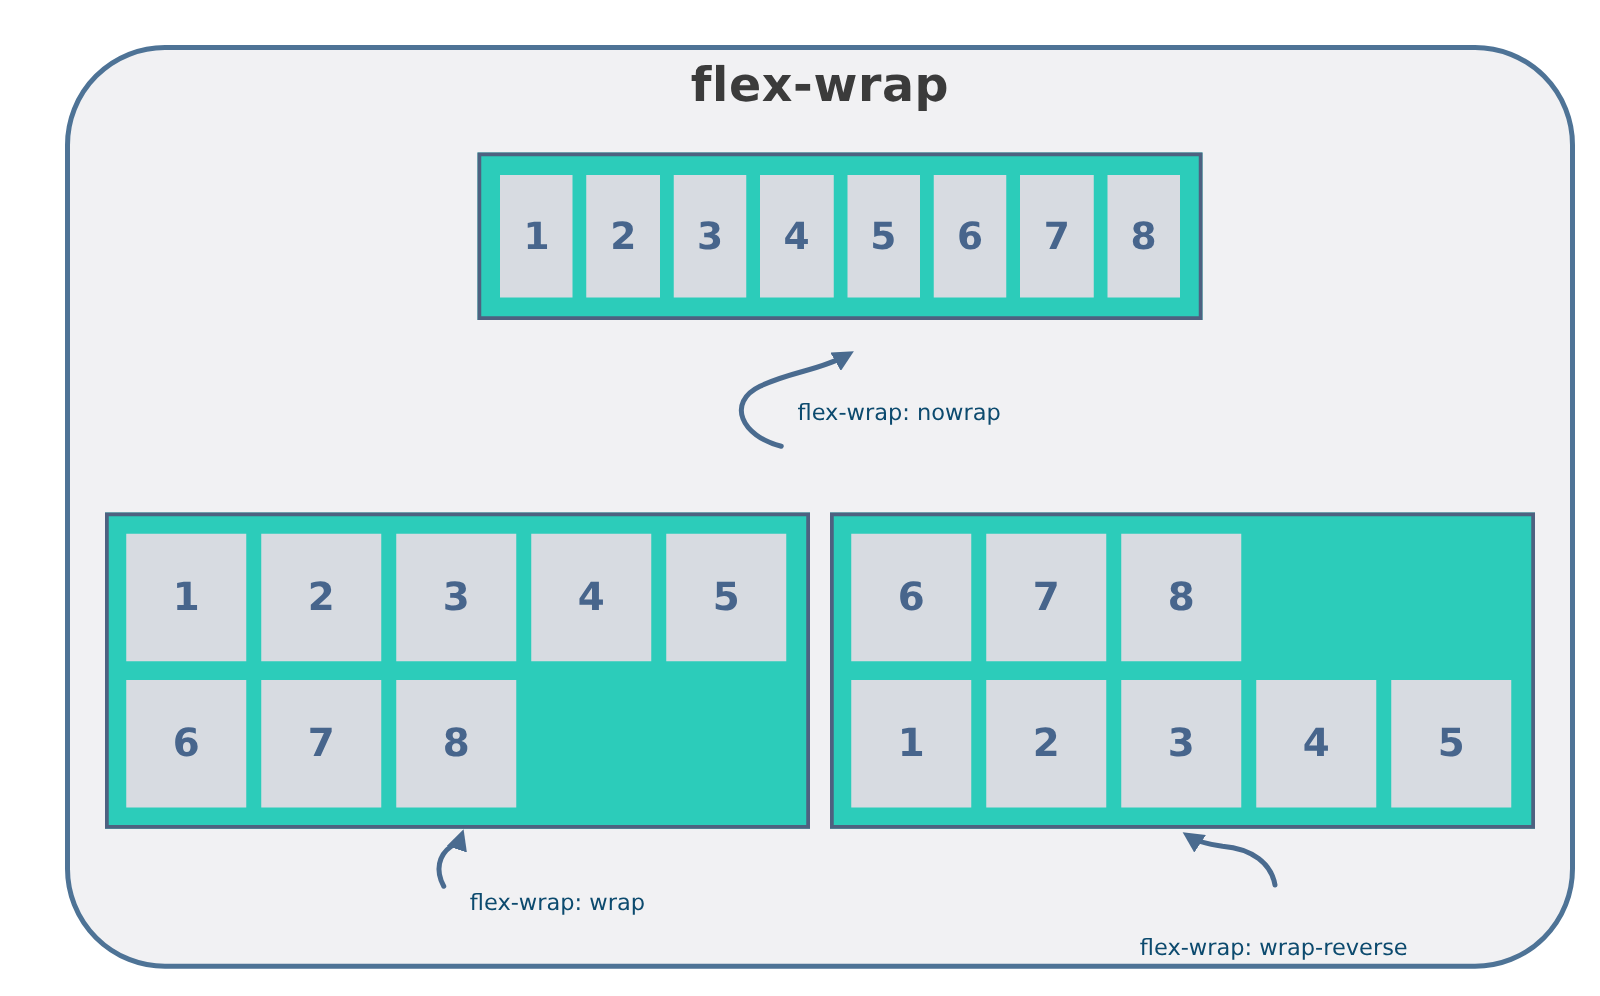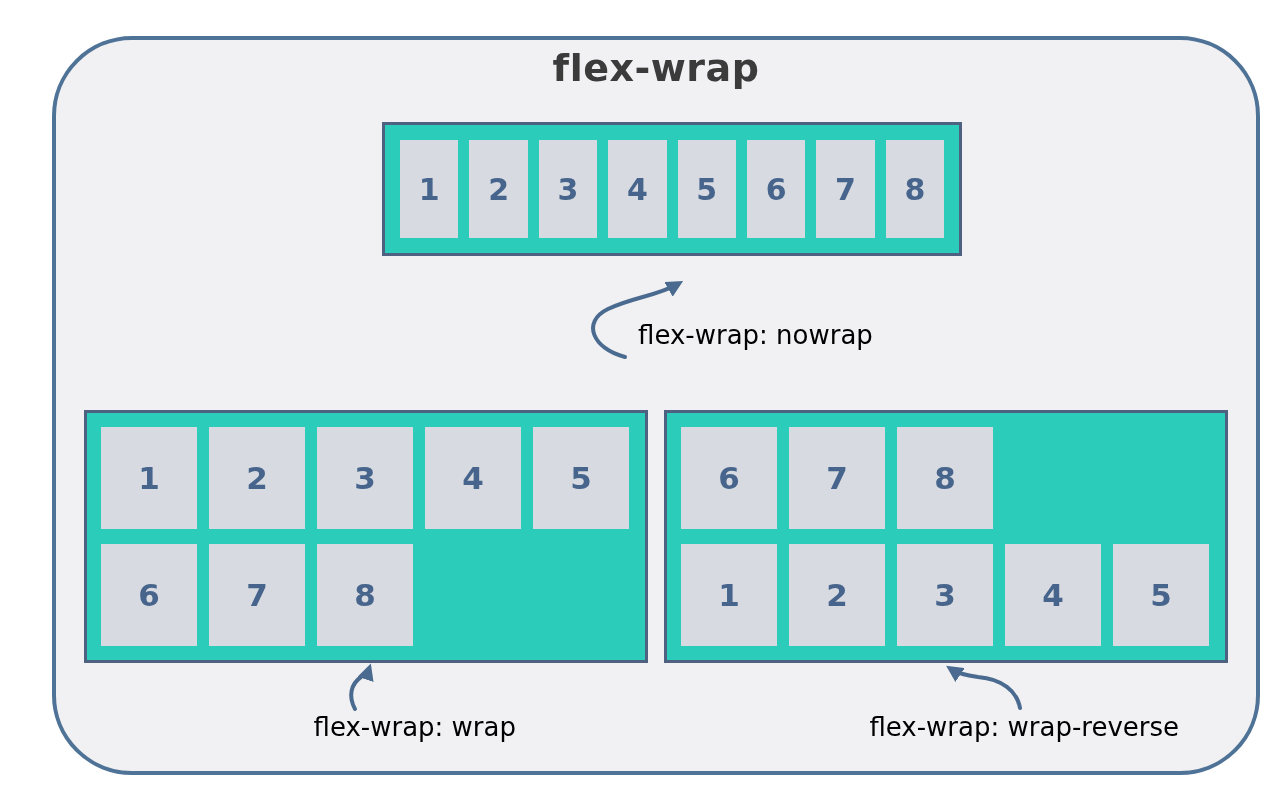--- a/index.html
+++ b/index.html
@@ -77,27 +77,27 @@
     display: flex;
     gap: 12px;
   }
   .fc-wrap .item, .fc-wrap-reverse .item {
     width: 96px; height: 102px;
     font-size: 31px;
   }
 
   .caption {
     position: absolute;
-    color: #000000;
-    font-size: 26px;
+    color: #0c4a6e;
+    font-size: 18px;
     white-space: nowrap;
   }
   .caption-nowrap { left: 622px; top: 320px; }
   .caption-wrap { left: 180px; top: 712px; width: 320px; text-align: right; }
-  .caption-wrap-reverse { left: 843px; top: 712px; width: 320px; text-align: right; }
+  .caption-wrap-reverse { left: 843px; top: 748px; width: 320px; text-align: center; }
 
   .arrows {
     position: absolute;
     left: 0; top: 0;
     width: 1280px; height: 797px;
     pointer-events: none;
   }
 </style>
 </head>
 <body>

